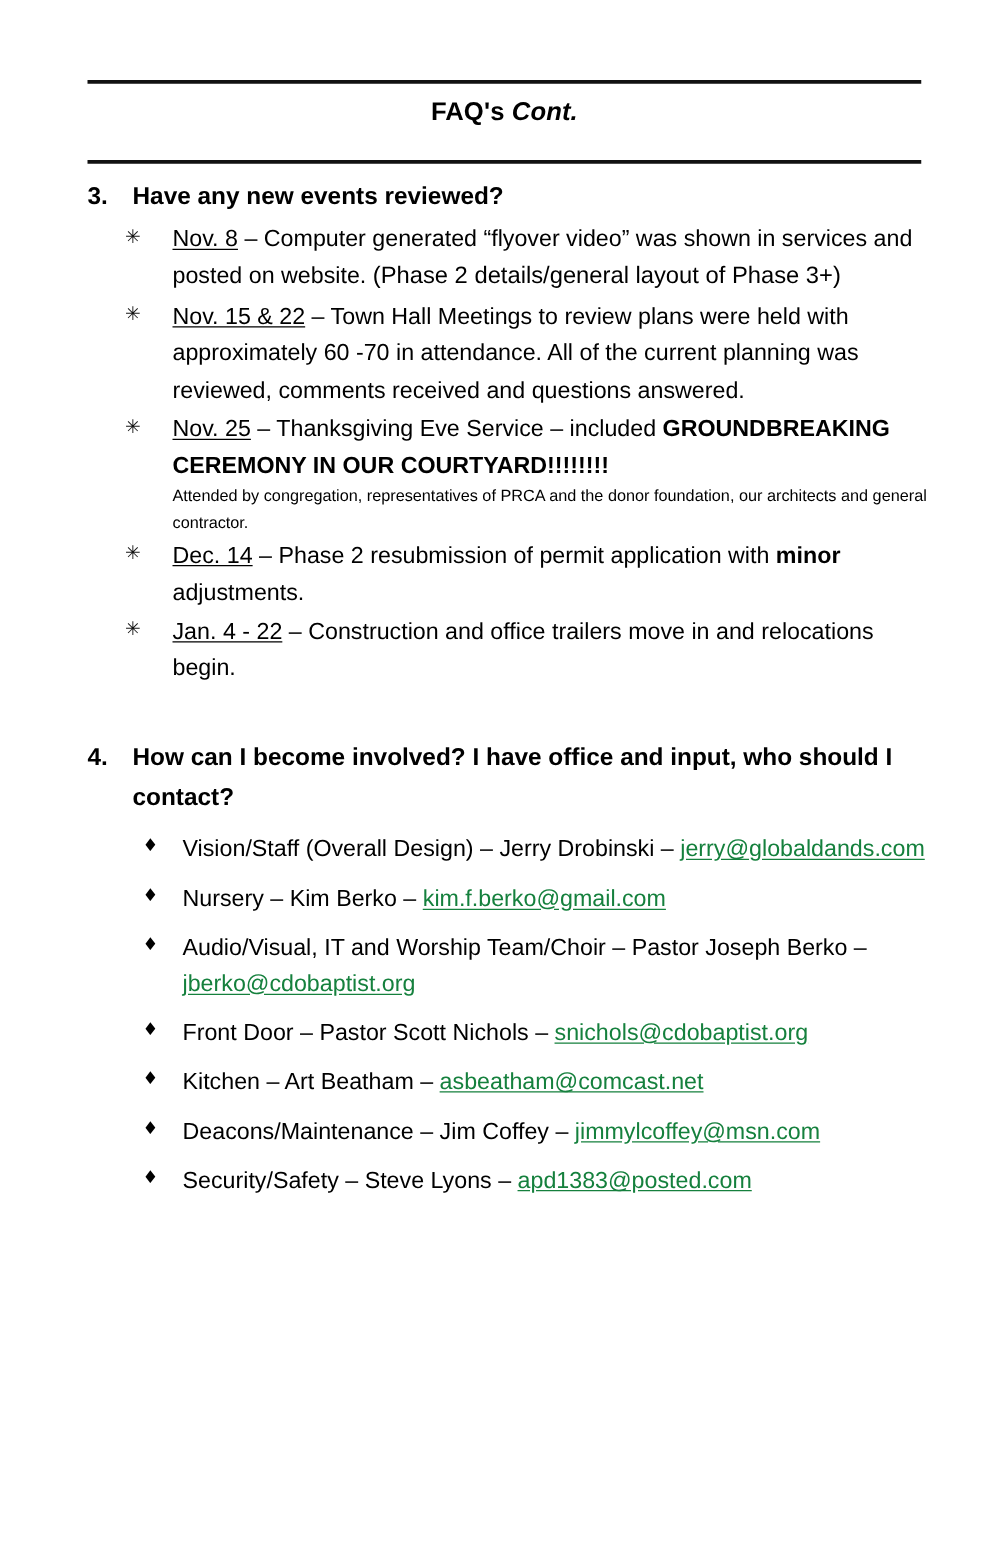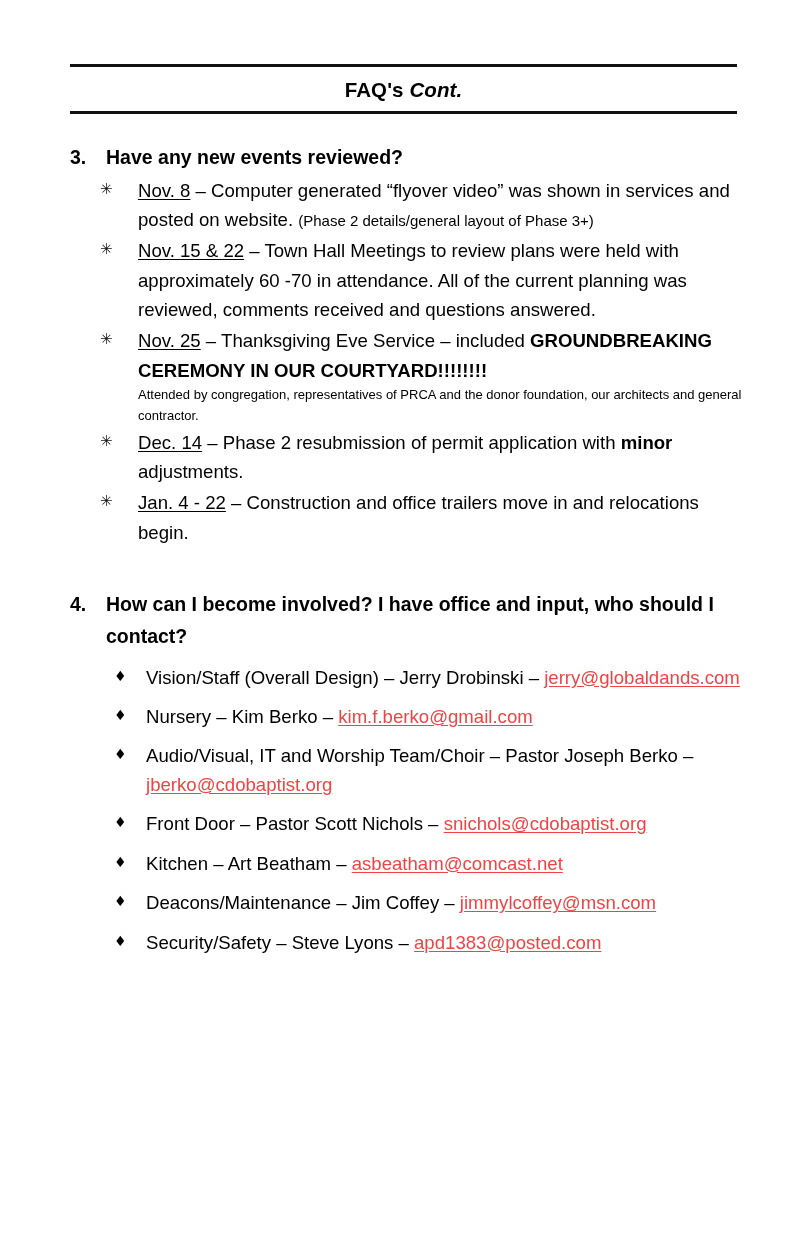--- a/index.html
+++ b/index.html
@@ -35,21 +35,21 @@
   .rule {
     height: 0;
     border-top: 3px solid #111111;
     width: 100%;
   }
   .header-title {
     text-align: center;
     font-size: 20.5px;
     font-weight: bold;
     letter-spacing: 0.1px;
-    padding: 11px 0 9px 0;
+    padding: 11px 0 26px 0;
     line-height: 1.15;
   }
   .header-title .cont {
     font-style: italic;
     font-weight: bold;
   }
 
   
   .content {
     position: absolute;
@@ -108,21 +108,21 @@
     font-family: "DejaVu Sans", sans-serif;
   }
   .star-body {
     flex: 1 1 auto;
   }
   .lead {
     text-decoration: underline;
     text-underline-offset: 2px;
   }
   .small {
-    font-size: 15px;
+    font-size: 19px;
   }
   .b { font-weight: bold; }
 
   .sub-para {
     margin-left: 138px;
     width: 610px;
     font-size: 13px;
     line-height: 1.6;
     text-indent: 0;
   }
@@ -154,21 +154,21 @@
   .diamond-bullet {
     flex: 0 0 32px;
     width: 32px;
     font-size: 14px;
     line-height: 1.85;
     font-family: "DejaVu Sans", sans-serif;
   }
   .diamond-body { flex: 1 1 auto; }
 
   a.email, .email {
-    color: #ef4444;
+    color: #15803d;
     text-decoration: underline;
     text-underline-offset: 2px;
   }
 
   .spacer-q4 { height: 42px; }
 </style>
 </head>
 <body>
 
 <div class="page">

